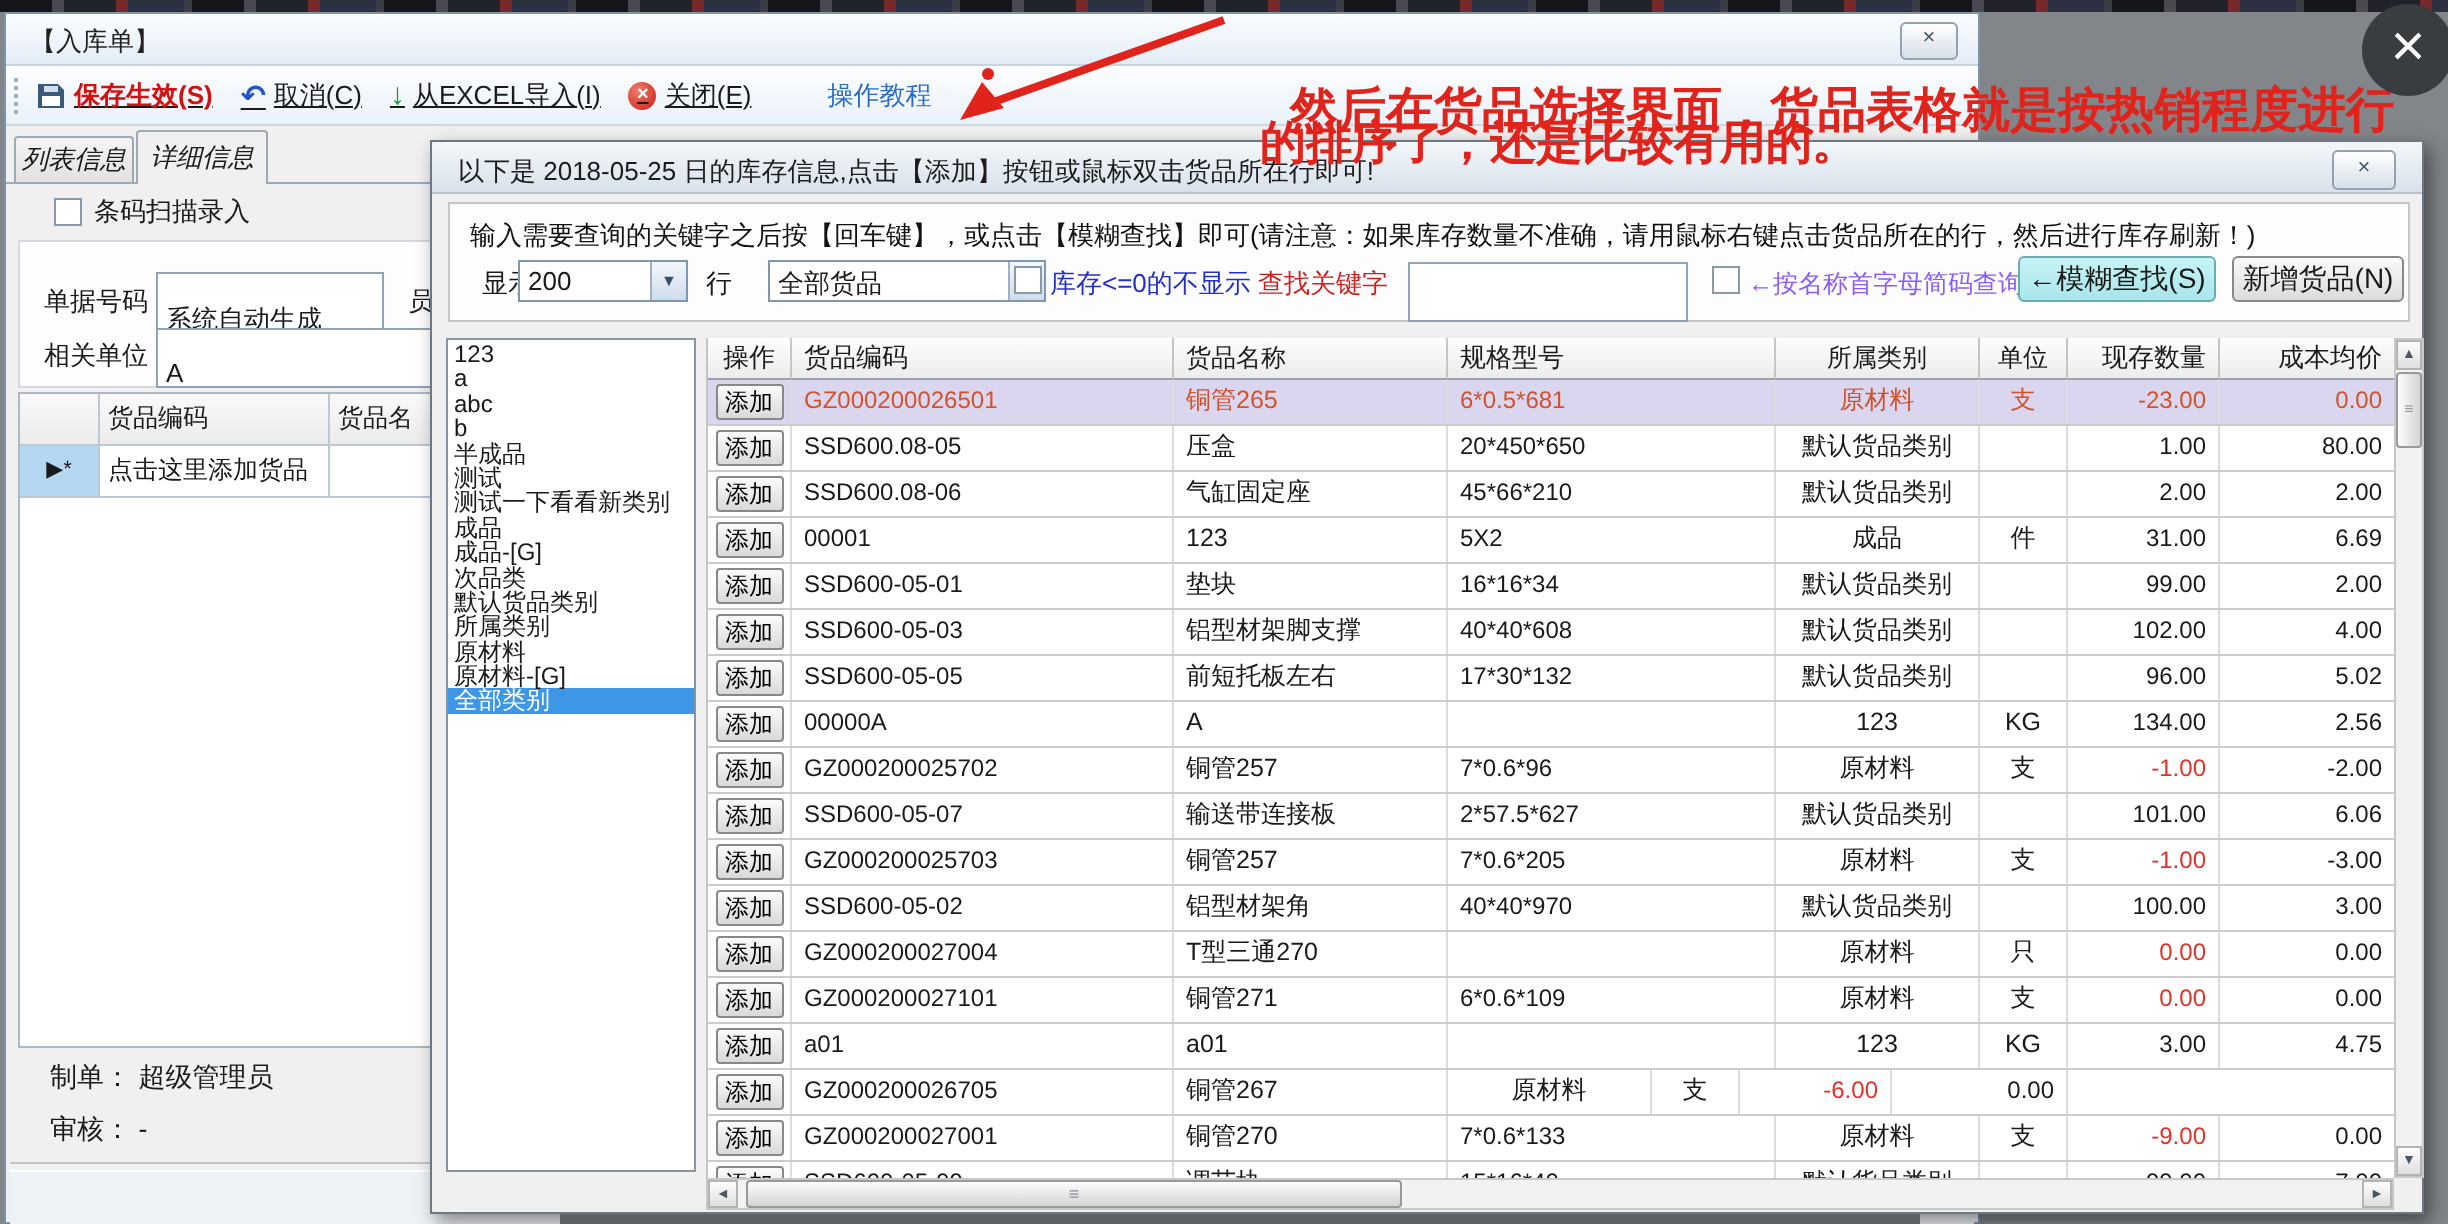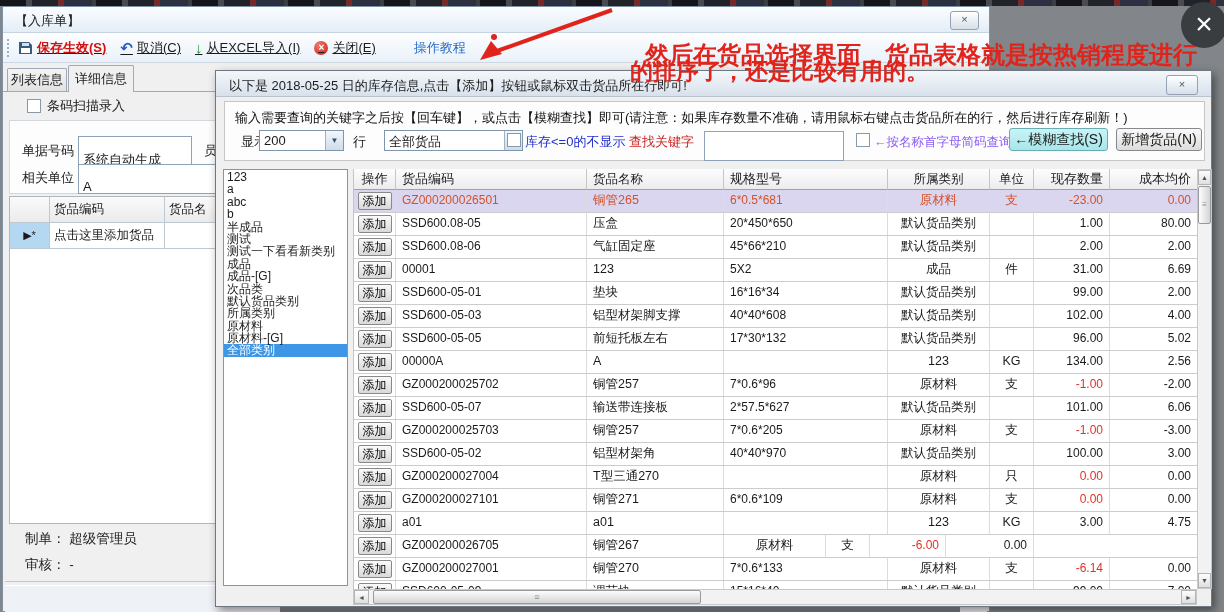--- a/index.html
+++ b/index.html
@@ -22,21 +22,21 @@
     display:flex;align-items:center;white-space:nowrap;}
   .tb-grip{width:3px;height:18px;margin:0 6px 0 4px;border-left:2px dotted #9fb0c0;}
   .tb-item{display:flex;align-items:center;margin-right:14px;cursor:default;text-decoration:underline;}
   .tb-item .lbl{margin-left:4px;}
   .tb-save-lbl{color:#d01212;font-weight:bold;}
   .tb-link{color:#2a6cc8;margin-left:24px;}
   .icon-cancel{color:#2255cc;font-weight:bold;font-size:15px;}
   .icon-import{color:#189a2e;font-weight:bold;font-size:15px;}
   .icon-closecircle{display:inline-block;width:14px;height:14px;border-radius:50%;
     background:radial-gradient(circle at 35% 30%,#f07a6a,#c81e14);color:#fff;font-size:10px;line-height:14px;text-align:center;font-weight:bold;}
-  .tabstrip{position:absolute;left:0;top:56px;width:242px;height:29px;}
+  .tabstrip{position:absolute;left:0;top:56px;width:242px;height:29px;font-style:italic;}
   .tab{position:absolute;box-sizing:border-box;border:1px solid #9daab6;border-bottom:none;
     text-align:center;font-size:13px;cursor:default;}
   .tab-inactive{left:4px;top:5px;width:60px;height:23px;line-height:22px;background:linear-gradient(#f4f4f4,#e2e2e2);border-radius:2px 2px 0 0;}
   .tab-active{left:65px;top:2px;width:66px;height:27px;line-height:25px;background:#f0f0f0;border-radius:2px 2px 0 0;z-index:2;}
   .tabline{position:absolute;left:0;top:84px;width:212px;border-top:1px solid #9daab6;}
   .checkbox{display:inline-block;width:12px;height:12px;background:#fff;border:1px solid #8a99a8;box-sizing:content-box;}
   .mw-cbrow{position:absolute;left:24px;top:90px;display:flex;align-items:center;}
   .mw-cbrow .lbl{margin-left:6px;}
   .formpanel{position:absolute;left:6px;top:113px;width:272px;height:74px;background:#fdfdfd;border:1px solid #d2d8de;box-sizing:border-box;}
   .fl{position:absolute;font-size:13px;}
@@ -406,21 +406,21 @@
             <div class="tc c-qty neg">-6.00</div>
             <div class="tc c-cost">0.00</div>
           </div>
           <div class="trow">
             <div class="tc c-op"><button class="addbtn">添加</button></div>
             <div class="tc c-code">GZ000200027001</div>
             <div class="tc c-name">铜管270</div>
             <div class="tc c-spec">7*0.6*133</div>
             <div class="tc c-cat">原材料</div>
             <div class="tc c-unit">支</div>
-            <div class="tc c-qty neg">-6.14</div>
+            <div class="tc c-qty neg">-9.00</div>
             <div class="tc c-cost">0.00</div>
           </div>
           <div class="trow">
             <div class="tc c-op"><button class="addbtn">添加</button></div>
             <div class="tc c-code">SSD600-05-09</div>
             <div class="tc c-name">调节块</div>
             <div class="tc c-spec">15*16*40</div>
             <div class="tc c-cat">默认货品类别</div>
             <div class="tc c-unit"></div>
             <div class="tc c-qty">99.00</div>

